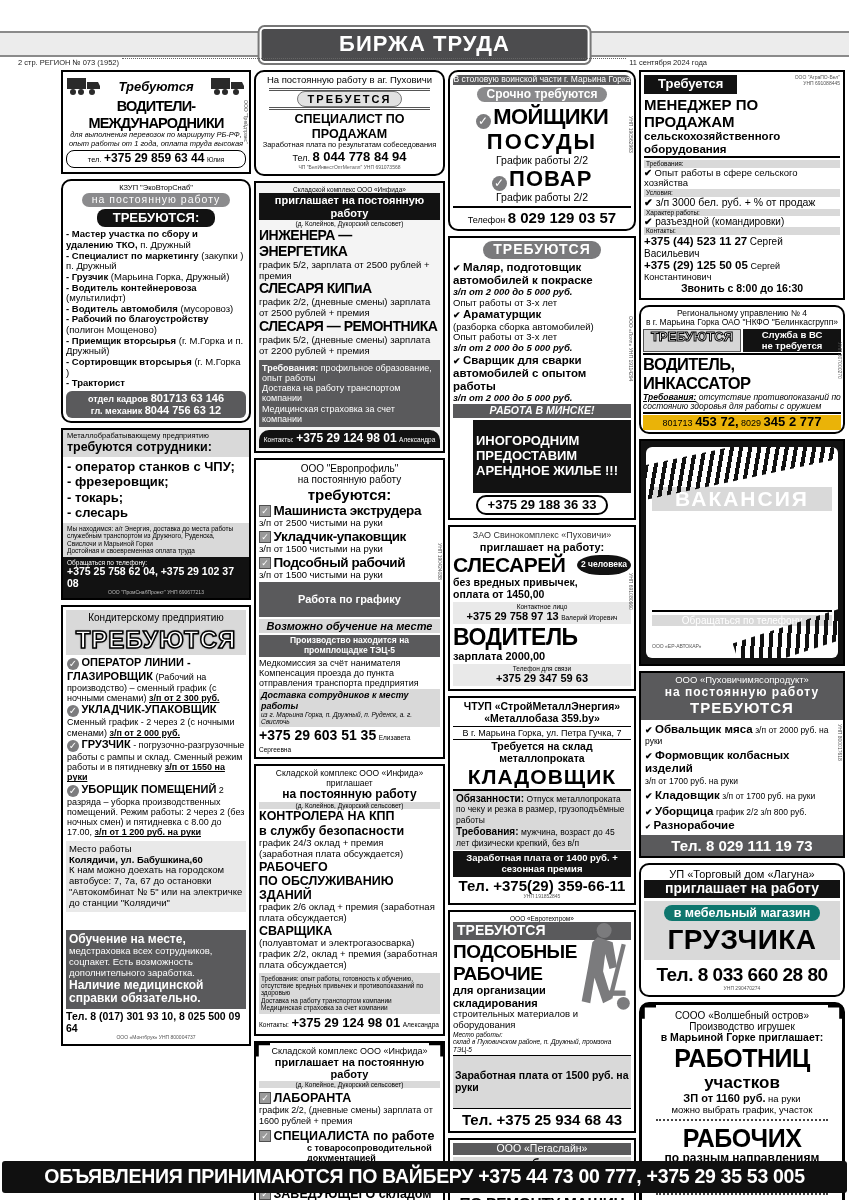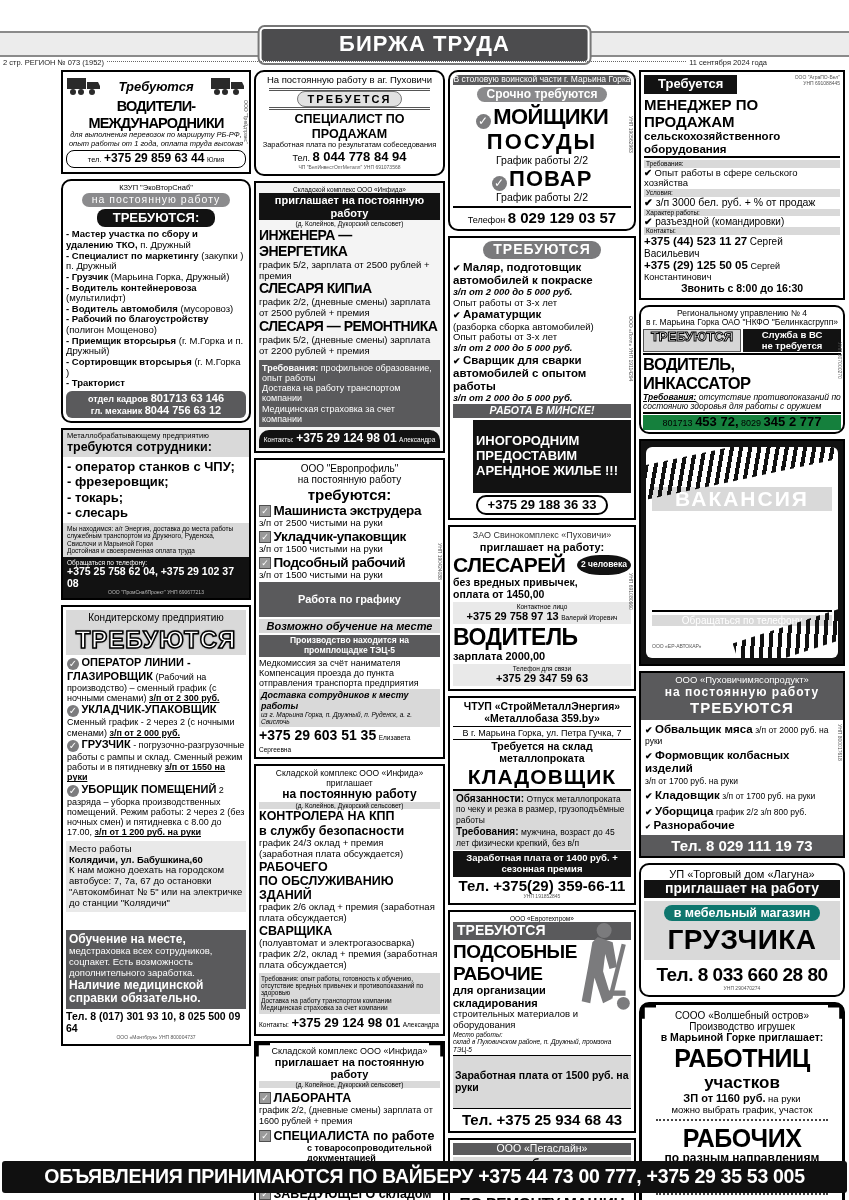--- a/index.html
+++ b/index.html
@@ -4,21 +4,21 @@
 <style>
   html,body{margin:0;padding:0;background:#fff;}
   .page{position:relative;width:849px;height:1200px;background:#fff;overflow:hidden;
         font-family:"Liberation Sans",sans-serif;color:#000;}
   
   .topbar{position:absolute;top:31px;left:0;width:849px;height:22px;background:#ececec;
           border-top:2px solid #8a8a8a;border-bottom:2px solid #8a8a8a;}
   .title-box{position:absolute;top:27px;left:50%;transform:translateX(-50%);
              background:#4c4c4e;color:#fff;font-weight:bold;font-size:22px;letter-spacing:1px;
              padding:2px 78px 4px;border:2px solid #fff;box-shadow:0 0 0 2px #777;border-radius:5px;white-space:nowrap;}
-  .meta{position:absolute;top:58px;left:3px;width:764px;display:flex;align-items:center;font-size:7.5px;color:#222;}
+  .meta{position:absolute;top:58px;left:18px;width:689px;display:flex;align-items:flex-start;font-size:7.5px;color:#222;}
   .meta .dots{flex:1;border-bottom:1px dotted #666;margin:0 3px 2px;}
   
   .foot{position:absolute;left:2px;right:2px;bottom:7px;background:#101010;color:#fff;font-weight:bold;
         font-size:19.5px;text-align:center;padding:4px 0 5px;border-radius:3px;letter-spacing:-0.3px;}
   
   .cols{position:absolute;top:70px;left:61px;display:flex;gap:3px;}
   .col{display:flex;flex-direction:column;gap:5px;}
   .col1{width:190px}.col2{width:191px}.col3{width:188px}.col4{width:206px}
   
   .ad{border:2px solid #000;background:#fff;padding:3px;font-size:9px;line-height:1.14;position:relative;box-sizing:border-box;}
@@ -477,21 +477,21 @@
           <span class="blk b c" style="flex:1;font-size:9.5px;line-height:1.1;padding:1px;">
             <span>Служба в ВС</span><br>
             <span>не требуется</span>
           </span>
         </div>
         <div class="b" style="font-size:16.5px;letter-spacing:-0.6px;border-top:2px solid #000;">ВОДИТЕЛЬ, ИНКАССАТОР</div>
         <div style="font-size:8.5px;border-bottom:2px solid #000;">
           <span class="b i u">Требования:</span>
           <span class="i">отсутствие противопоказаний по состоянию здоровья для работы с оружием</span>
         </div>
-        <div class="c" style="background:#15803d;margin-top:1px;">
+        <div class="c" style="background:#eab308;margin-top:1px;">
           <span style="font-size:9px;">801713</span>
           <span class="b" style="font-size:13px;">453 72,</span>
           <span style="font-size:9px;">8029</span>
           <span class="b" style="font-size:13px;">345 2 777</span>
         </div>
         <div class="vside">УНП 807000270</div>
       </div>
 
       <div class="ad blk" style="border-color:#000;padding:6px 5px;">
         <div class="vac-panel">

